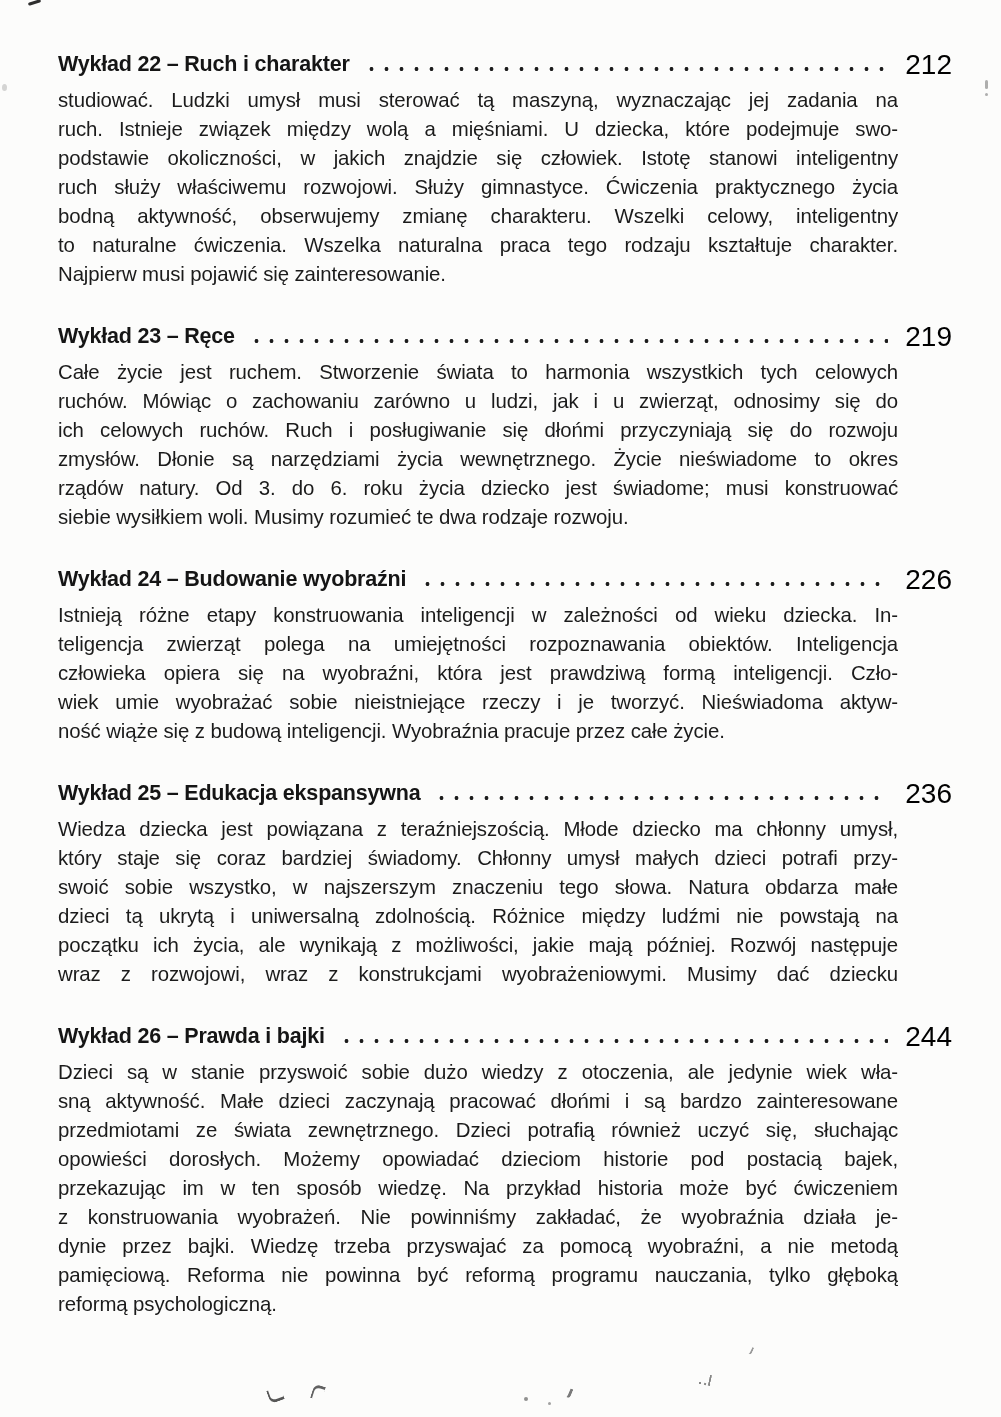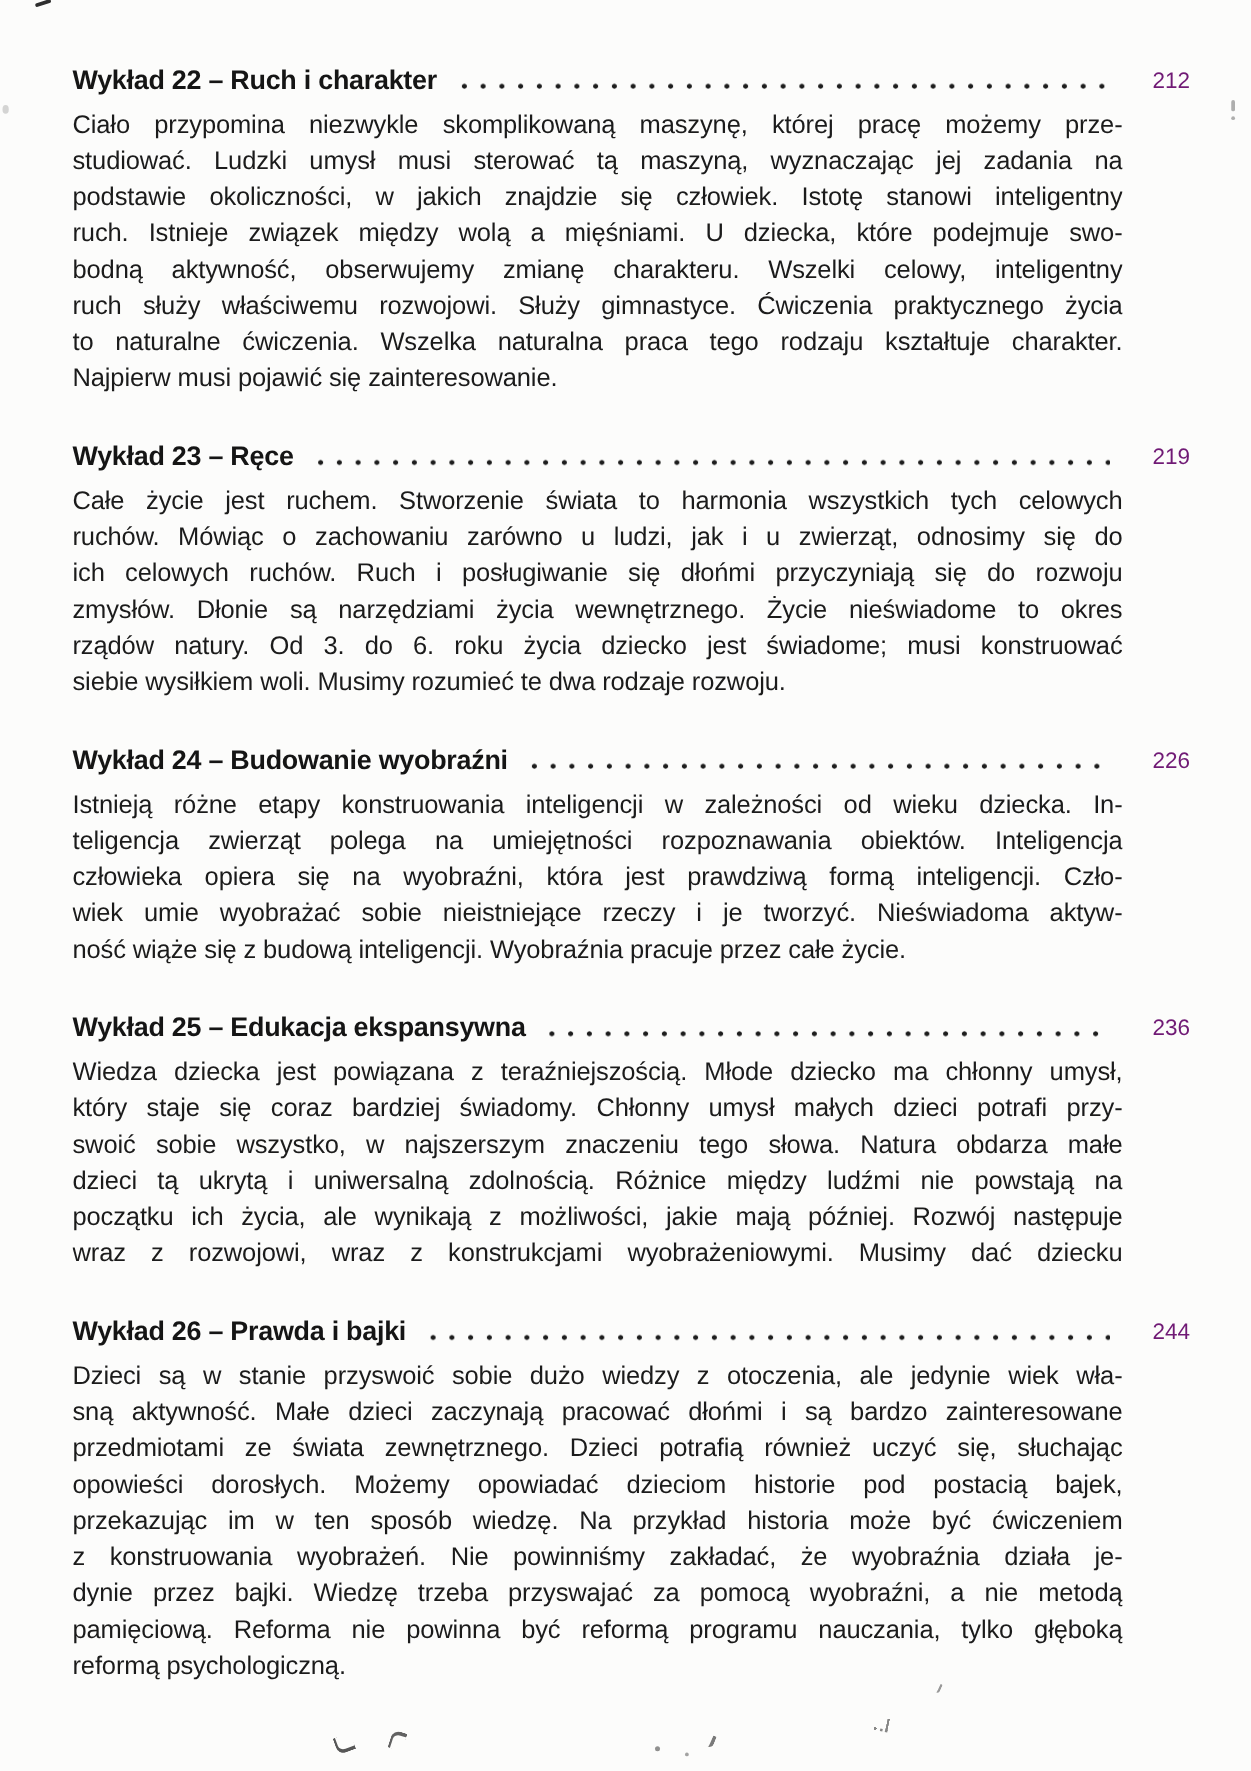--- a/index.html
+++ b/index.html
@@ -36,25 +36,25 @@
     flex: 1;
     height: 6px;
     align-self: flex-end;
     margin: 0 12px 7px 14px;
     background-image: radial-gradient(circle, #1d1d1d 1.7px, rgba(0,0,0,0) 2.2px);
     background-size: 15px 6px;
     background-repeat: repeat-x;
     background-position: left center;
   }
   .entry-page {
-    font-size: 18px;
+    font-size: 28px;
     line-height: 29px;
     min-width: 52px;
     text-align: right;
-    color: #701a75;
+    color: #000000;
   }
   .entry-summary {
     width: 840px;
     font-size: 20.4px;
     letter-spacing: -0.1px;
   }
   .sline {
     line-height: 29px;
     height: 29px;
     overflow: hidden;
@@ -84,26 +84,25 @@
 
 <div class="content">
 
   <section class="toc-entry">
     <div class="entry-head">
       <span class="entry-title">Wykład 22 – Ruch i charakter</span>
       <span class="dot-leader"></span>
       <span class="entry-page">212</span>
     </div>
     <div class="entry-summary">
-        <div class="sline">Ciało przypomina niezwykle skomplikowaną maszynę, której pracę możemy prze-</div>
         <div class="sline">studiować. Ludzki umysł musi sterować tą maszyną, wyznaczając jej zadania na</div>
+        <div class="sline">ruch. Istnieje związek między wolą a mięśniami. U dziecka, które podejmuje swo-</div>
         <div class="sline">podstawie okoliczności, w jakich znajdzie się człowiek. Istotę stanowi inteligentny</div>
-        <div class="sline">ruch. Istnieje związek między wolą a mięśniami. U dziecka, które podejmuje swo-</div>
+        <div class="sline">ruch służy właściwemu rozwojowi. Służy gimnastyce. Ćwiczenia praktycznego życia</div>
         <div class="sline">bodną aktywność, obserwujemy zmianę charakteru. Wszelki celowy, inteligentny</div>
-        <div class="sline">ruch służy właściwemu rozwojowi. Służy gimnastyce. Ćwiczenia praktycznego życia</div>
         <div class="sline">to naturalne ćwiczenia. Wszelka naturalna praca tego rodzaju kształtuje charakter.</div>
         <div class="sline last">Najpierw musi pojawić się zainteresowanie.</div>
       </div>
   </section>
 
   <section class="toc-entry">
     <div class="entry-head">
       <span class="entry-title">Wykład 23 – Ręce</span>
       <span class="dot-leader"></span>
       <span class="entry-page">219</span>

